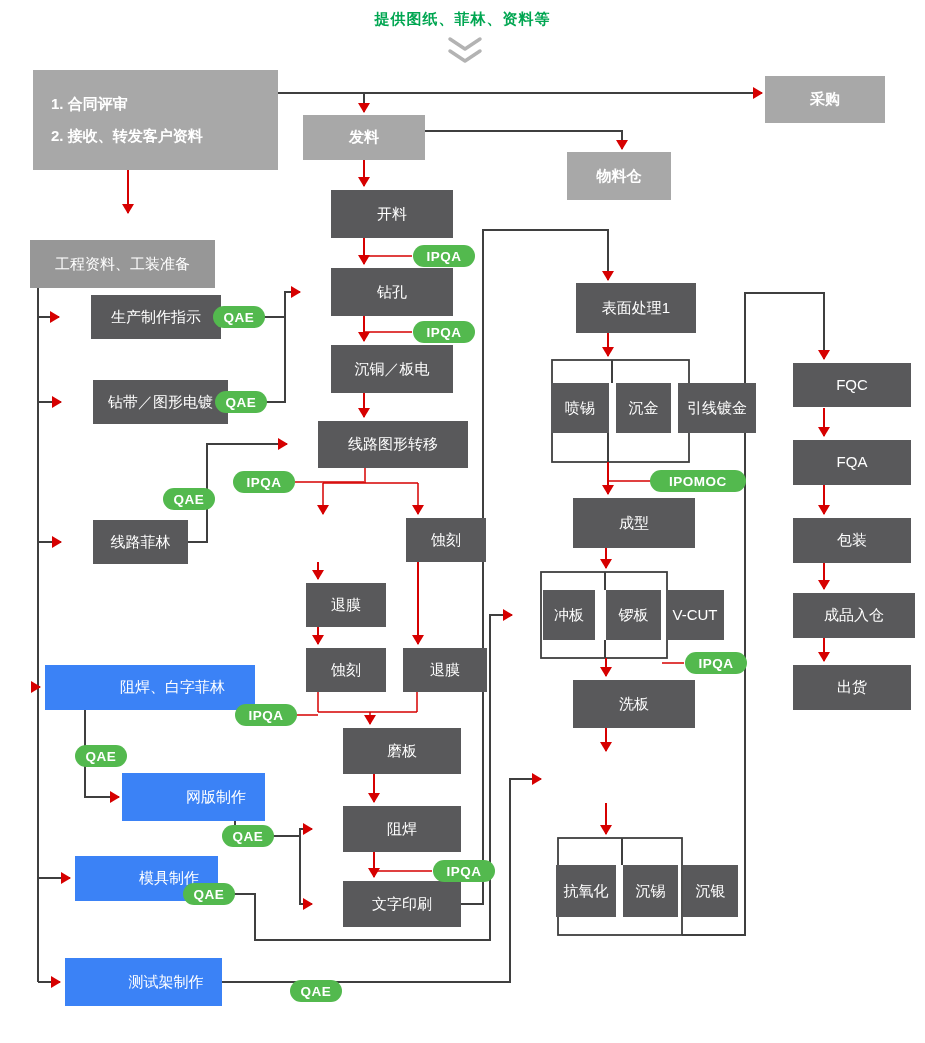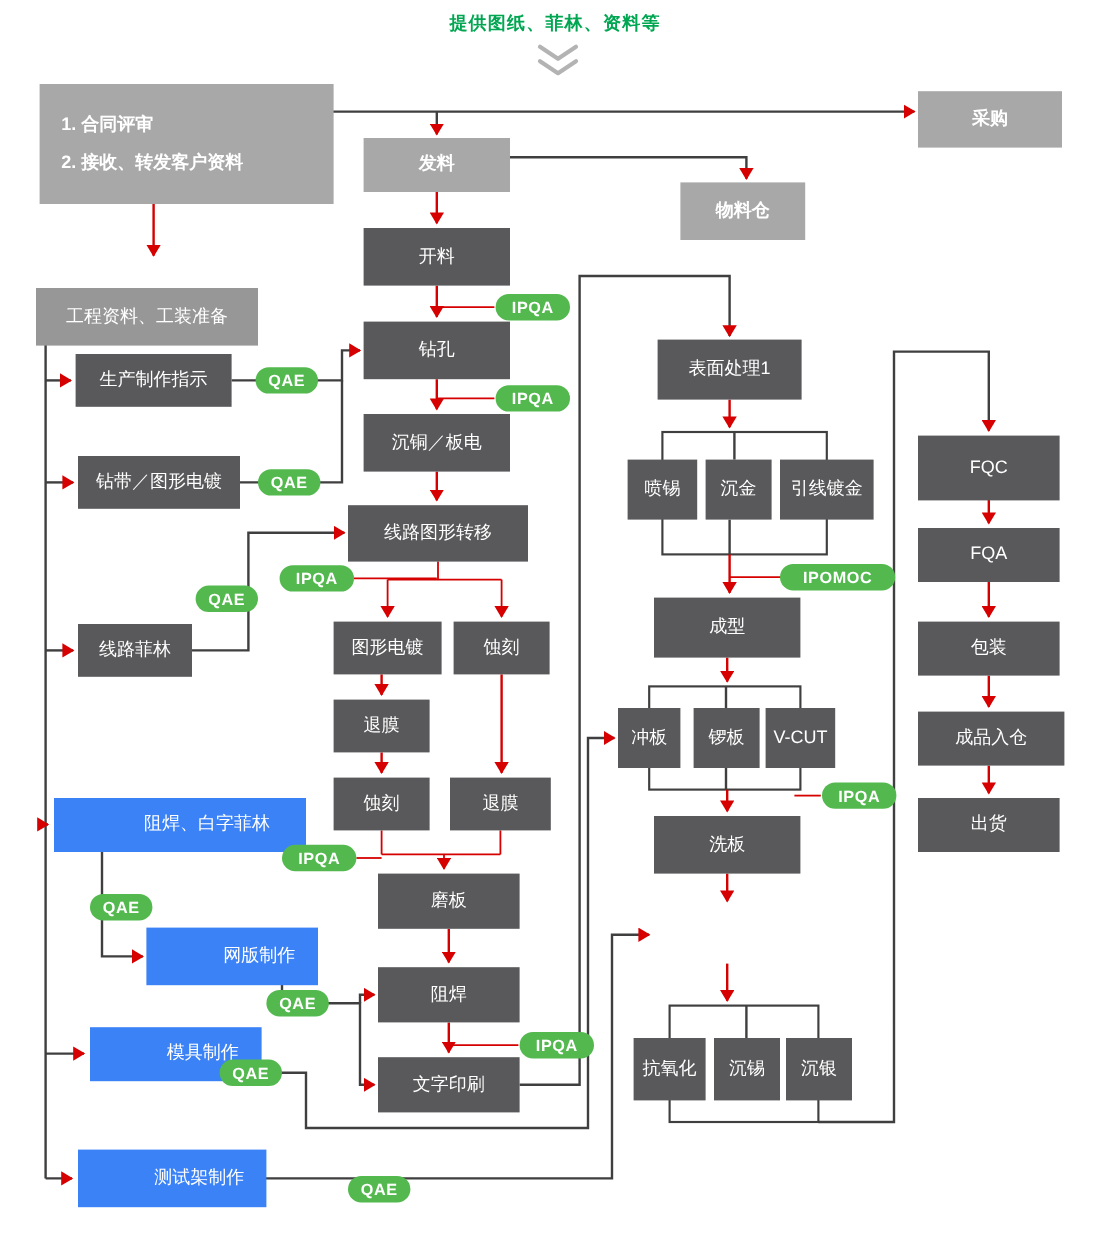--- a/index.html
+++ b/index.html
@@ -5,21 +5,21 @@
   html,body{margin:0;padding:0;background:#fff;}
   .stage{position:relative;width:925px;height:1043px;background:#ffffff;overflow:hidden;
          font-family:"Liberation Sans","DejaVu Sans",sans-serif;}
   .stage svg.wires{position:absolute;left:0;top:0;z-index:0;}
   .title{position:absolute;left:0;right:0;top:10px;text-align:center;color:#00a651;
          font-size:15px;font-weight:bold;letter-spacing:1px;z-index:2;}
   .node{position:absolute;display:flex;align-items:center;justify-content:center;
         color:#ffffff;font-size:15px;z-index:1;text-align:center;line-height:1.25;}
   .light{background:#a8a8a8;font-weight:bold;}
   .mid{background:#979797;margin-top:23px;}
-  .dark{background:#59595b;}
+  .dark{background:#59595b;margin-left:28px;}
   .darker{background:#3b82f6;padding-left:45px;}
   .node.multi{flex-direction:column;align-items:flex-start;justify-content:center;
               padding-left:18px;text-align:left;gap:13px;}
   .pill{position:absolute;height:22px;background:#53b94e;color:#fff;border-radius:12px;
         display:flex;align-items:center;justify-content:center;font-size:13.5px;
         font-weight:bold;letter-spacing:.5px;z-index:3;}
 </style>
 </head>
 <body>
 
@@ -148,23 +148,20 @@
   <div class="node dark" style="left:65px;top:380px;width:135px;height:44px">
       <span>钻带／图形电镀</span>
     </div>
   <div class="node dark" style="left:65px;top:520px;width:95px;height:44px">
       <span>线路菲林</span>
     </div>
 
   <div class="node dark" style="left:290px;top:421px;width:150px;height:47px">
       <span>线路图形转移</span>
     </div>
-  <div class="node dark" style="left:278px;top:518px;width:90px;height:44px">
-      <span>图形电镀</span>
-    </div>
   <div class="node dark" style="left:378px;top:518px;width:80px;height:44px">
       <span>蚀刻</span>
     </div>
   <div class="node dark" style="left:278px;top:583px;width:80px;height:44px">
       <span>退膜</span>
     </div>
   <div class="node dark" style="left:278px;top:648px;width:80px;height:44px">
       <span>蚀刻</span>
     </div>
   <div class="node dark" style="left:375px;top:648px;width:84px;height:44px">
@@ -223,21 +220,21 @@
   <div class="node dark" style="left:528px;top:865px;width:60px;height:52px">
       <span>抗氧化</span>
     </div>
   <div class="node dark" style="left:595px;top:865px;width:55px;height:52px">
       <span>沉锡</span>
     </div>
   <div class="node dark" style="left:655px;top:865px;width:55px;height:52px">
       <span>沉银</span>
     </div>
 
-  <div class="node dark" style="left:765px;top:363px;width:118px;height:54px">
+  <div class="node dark" style="left:765px;top:363px;width:118px;height:44px">
       <span>FQC</span>
     </div>
   <div class="node dark" style="left:765px;top:440px;width:118px;height:45px">
       <span>FQA</span>
     </div>
   <div class="node dark" style="left:765px;top:518px;width:118px;height:45px">
       <span>包装</span>
     </div>
   <div class="node dark" style="left:765px;top:593px;width:122px;height:45px">
       <span>成品入仓</span>

